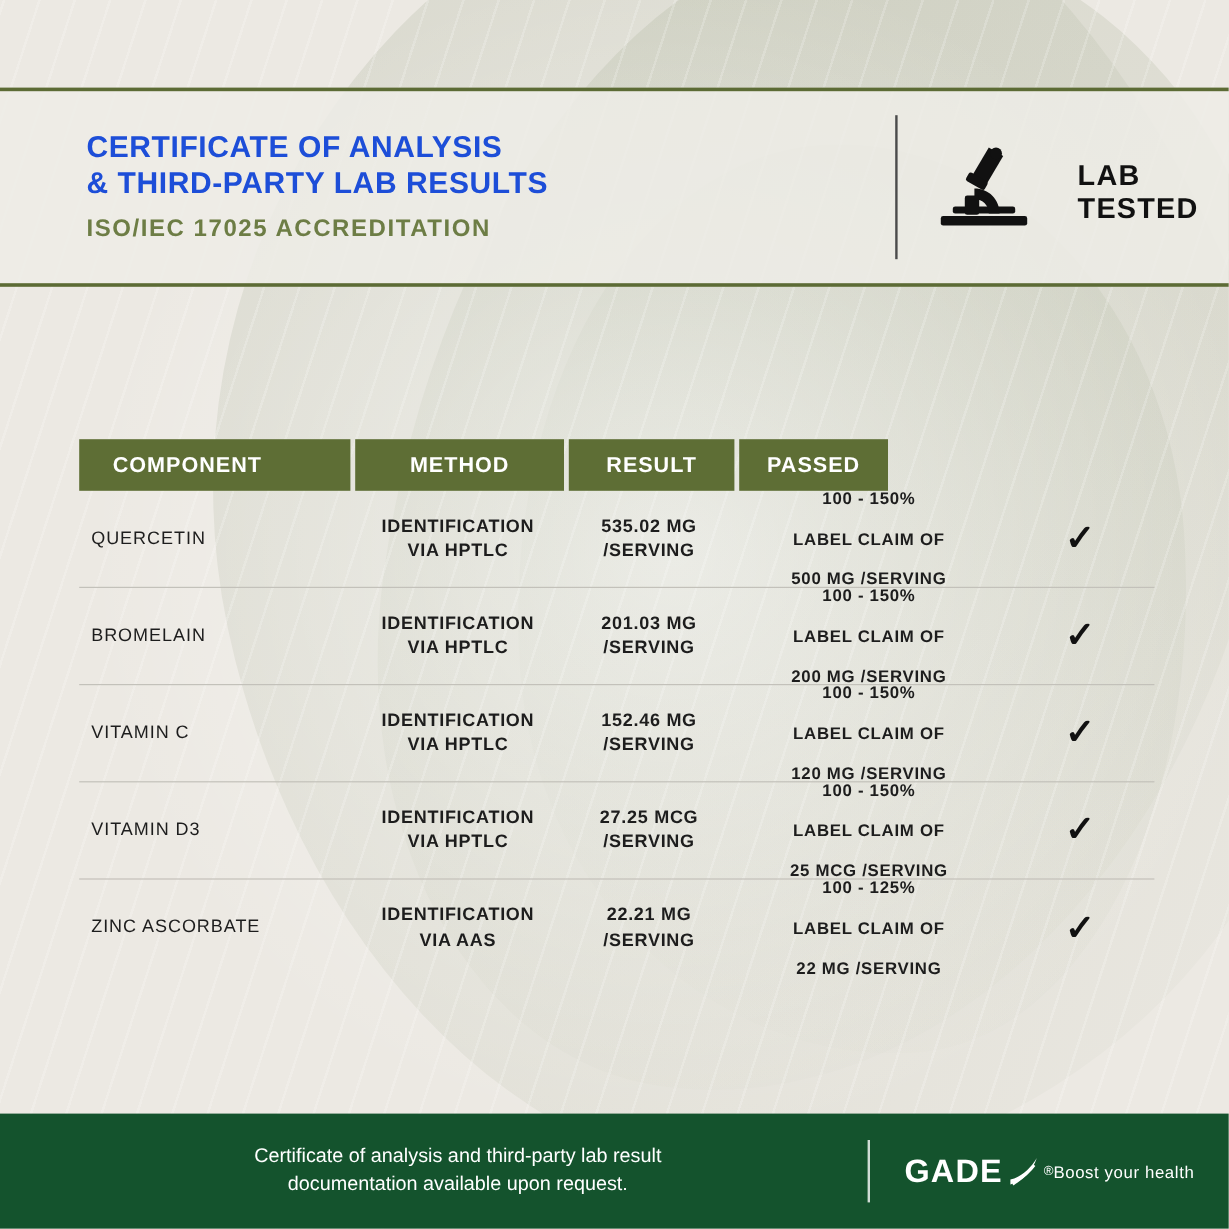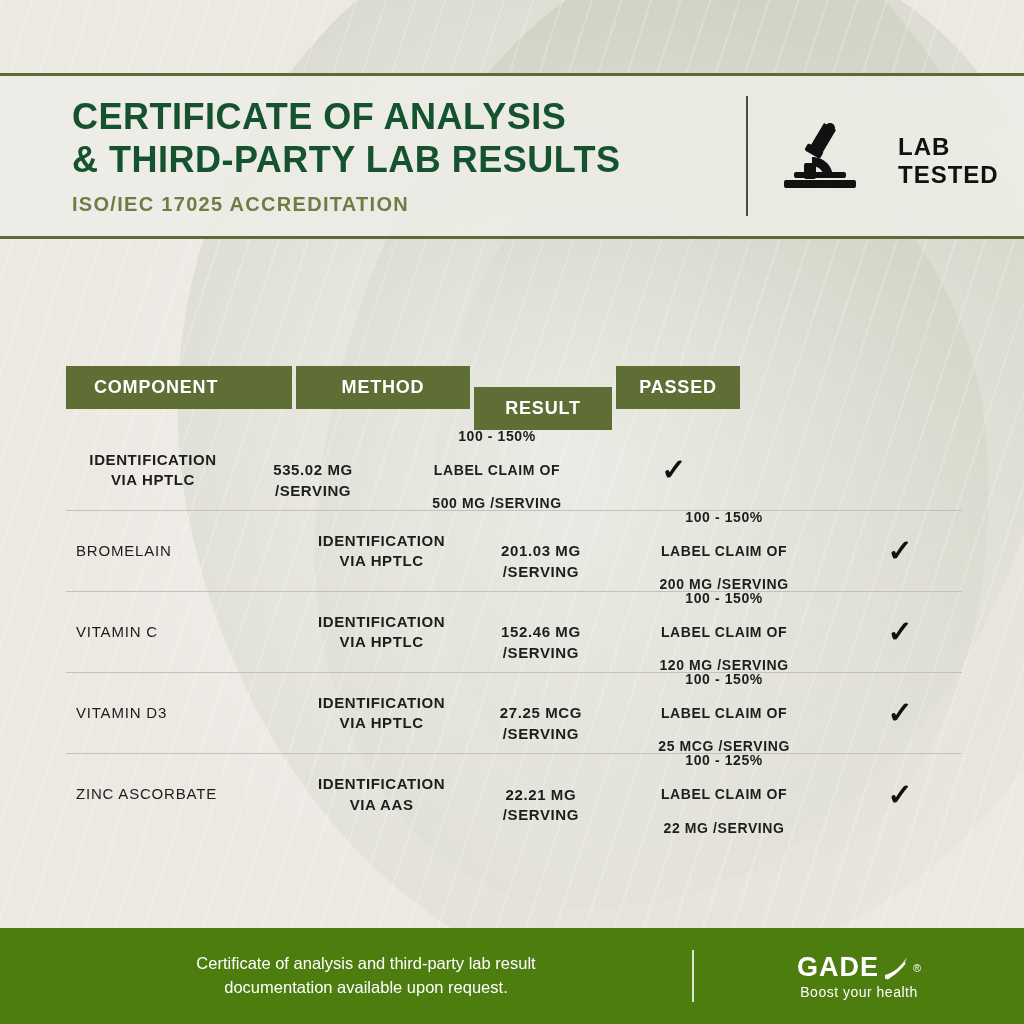--- a/index.html
+++ b/index.html
@@ -58,22 +58,22 @@
   .header {
     position: absolute; left: 0; top: 73px; width: 1024px; height: 166px;
     background: rgba(238,236,230,0.86);
     border-top: 3px solid #5c6b35;
     border-bottom: 3px solid #5c6b35;
     display: flex; align-items: center;
     z-index: 2;
   }
   .header-left { padding-left: 72px; flex: 1; }
   .title-line {
-    font-size: 36px; font-weight: 700; letter-spacing: 0.5px;
-    color: #14532d; line-height: 1.18; text-transform: uppercase;
+    font-size: 25px; font-weight: 700; letter-spacing: 0.5px;
+    color: #1d4ed8; line-height: 1.18; text-transform: uppercase;
   }
   .subtitle {
     margin-top: 12px;
     font-size: 20px; font-weight: 700; letter-spacing: 1.3px;
     color: #6d7d45; text-transform: uppercase;
   }
   .divider-v {
     width: 2px; height: 120px; background: #4b4b4b; margin: 0 26px 0 8px;
   }
   .header-right {
@@ -94,21 +94,21 @@
   .thead { display: flex; gap: 4px; }
   .th {
     background: #5e6e35; color: #fff;
     font-size: 18px; font-weight: 700; letter-spacing: 0.8px;
     text-transform: uppercase;
     height: 43px; display: flex; align-items: center; justify-content: center;
     text-align: center;
   }
   .c-component { width: 226px; }
   .c-method    { width: 174px; }
-  .c-result    { width: 138px; margin-top: 21px; }
+  .c-result    { width: 138px; }
   .c-spec      { width: 222px; }
   .c-passed    { width: 124px; }
 
   .th.c-component { justify-content: flex-start; padding-left: 28px; text-align: center; }
 
   .tr {
     display: flex; gap: 4px; align-items: center;
     height: 81px;
     border-bottom: 1px solid #c3c1ba;
   }
@@ -122,30 +122,30 @@
   .td.c-component {
     align-items: flex-start; padding-left: 10px; font-size: 15px; letter-spacing: 0.8px;
   }
   .td.c-method, .td.c-result { font-weight: 700; font-size: 15px; }
   .td.c-spec { font-weight: 700; font-size: 14px; gap: 15px; }
   .check { font-size: 30px; font-weight: 700; line-height: 1; color: #111; }
 
   
   .footer {
     position: absolute; left: 0; bottom: 0; width: 1024px; height: 96px;
-    background: #4d7c0f;
+    background: #14532d;
     display: flex; align-items: center; z-index: 2;
   }
   .footer-text {
     flex: 1; text-align: center; color: #fff;
     font-size: 16.5px; line-height: 1.45; padding-left: 40px;
   }
   .footer-div { width: 2px; height: 52px; background: rgba(255,255,255,.8); }
   .brand {
-    width: 330px; display: flex; flex-direction: column;
+    width: 299px; display: flex; flex-direction: row;
     align-items: center; justify-content: center;
   }
   .brand-row { display: flex; align-items: center; gap: 2px; }
   .brand-gade {
     color: #fff; font-size: 27px; font-weight: 700; letter-spacing: 1px;
   }
   .brand-nutrition {
     color: #fff; font-size: 25px; font-weight: 400; letter-spacing: 1px;
   }
   .brand-reg { color: #fff; font-size: 11px; vertical-align: super; }
@@ -193,20 +193,21 @@
 
 <div class="table">
   <div class="thead">
     <div class="th c-component">COMPONENT</div>
     <div class="th c-method">METHOD</div>
     <div class="th c-result">RESULT</div>
     <div class="th c-passed">PASSED</div>
   </div>
 
   <div class="tr">
+    <div class="td c-component">QUERCETIN</div>
     <div class="td c-method">
       <span>IDENTIFICATION</span>
       <span>VIA HPTLC</span>
     </div>
     <div class="td c-result">
       <span>535.02 MG</span>
       <span>/SERVING</span>
     </div>
     <div class="td c-spec">
       <span>100 - 150%</span>

